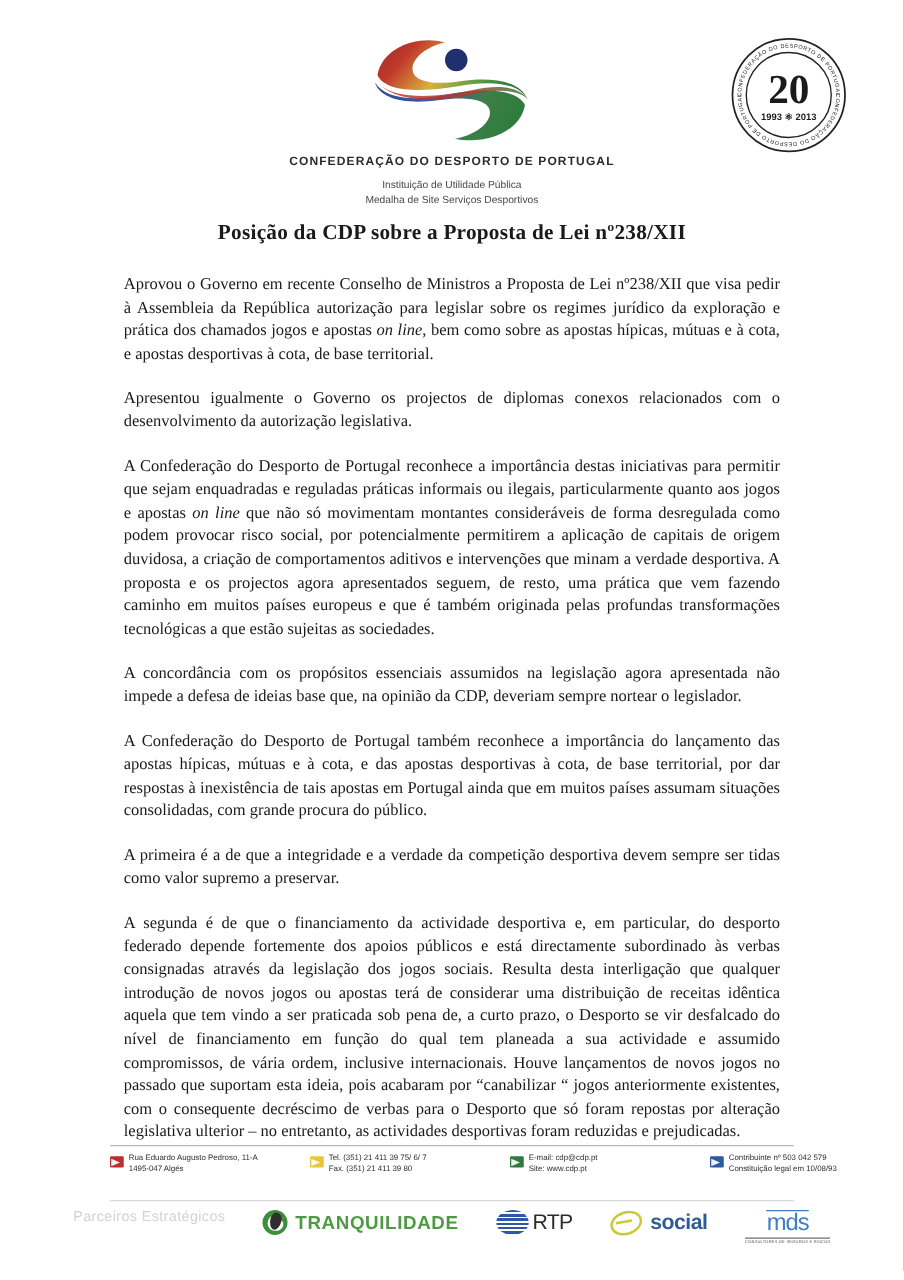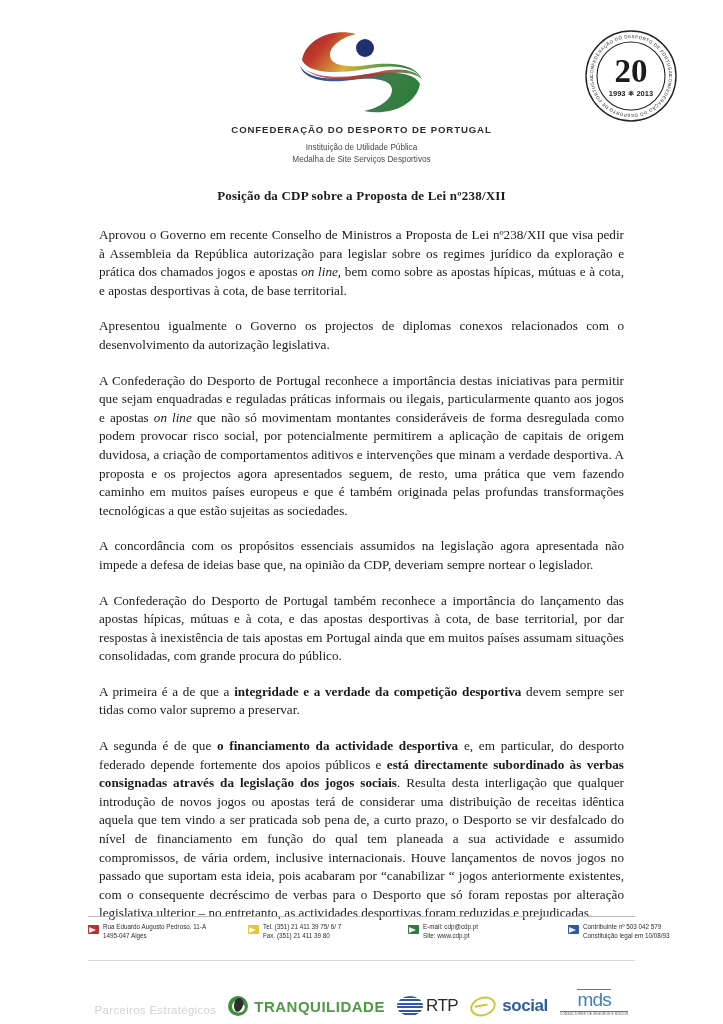--- a/index.html
+++ b/index.html
@@ -57,42 +57,42 @@
     position: absolute;
     right: 42px;
     top: 26px;
     width: 100px;
     height: 100px;
   }
 
   
   .doc-title {
     text-align: center;
-    font-size: 13px;
+    font-size: 17px;
     font-weight: bold;
-    margin: 16px 0 0 0;
+    margin: 4px 0 0 0;
     letter-spacing: 0.2px;
   }
 
   
   .body-area {
     margin: 0 auto;
     padding: 0 0 0 0;
     width: 525px;
     margin-top: 22px;
   }
   .para {
     text-align: justify;
     font-size: 13.2px;
     line-height: 18.6px;
     margin: 0 0 17px 0;
     hyphens: none;
   }
   .para:last-child { margin-bottom: 12px; }
-  .para b { font-weight: bold; }
+  .para b { font-weight: normal; }
   .para i { font-style: italic; }
 
   
   .footer {
     position: absolute;
     left: 0; right: 0;
     bottom: 0;
     height: 108px;
   }
   .footer-rule {
@@ -148,23 +148,23 @@
     left: 88px;
     right: 88px;
     border-top: 1px solid #d8d8d8;
   }
   .partners {
     position: absolute;
     top: 52px;
     left: 0; right: 0;
     height: 48px;
     display: flex;
-    align-items: flex-end;
+    align-items: flex-start;
     justify-content: center;
-    gap: 12px;
+    gap: 30px;
   }
   .partners-label {
     font-family: "Liberation Sans", sans-serif;
     font-size: 11.5px;
     color: #d2d2d2;
     letter-spacing: 0.3px;
   }
 
   .p-logo { display: flex; align-items: center; gap: 6px; }
 

